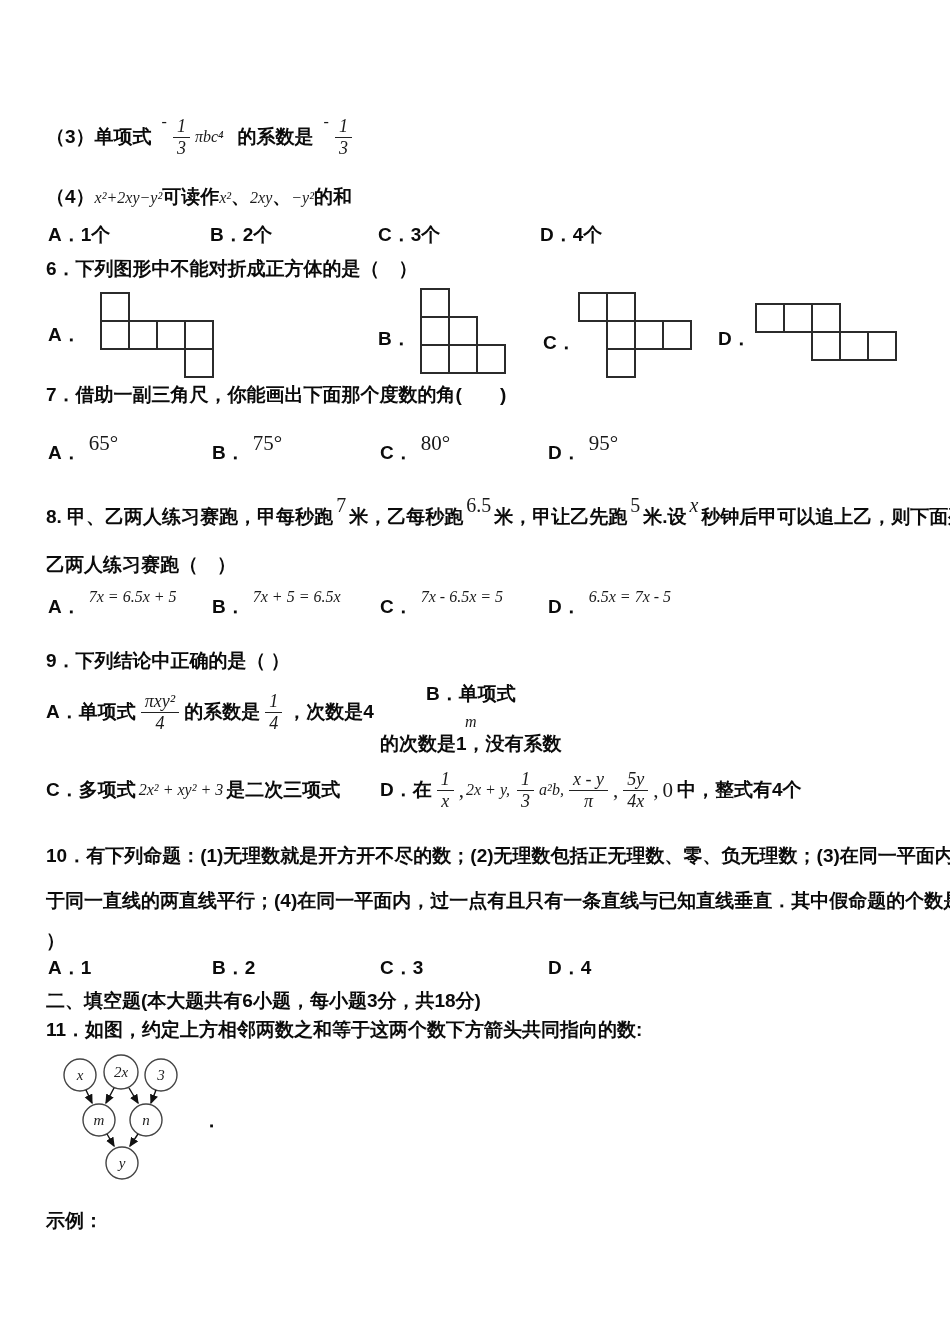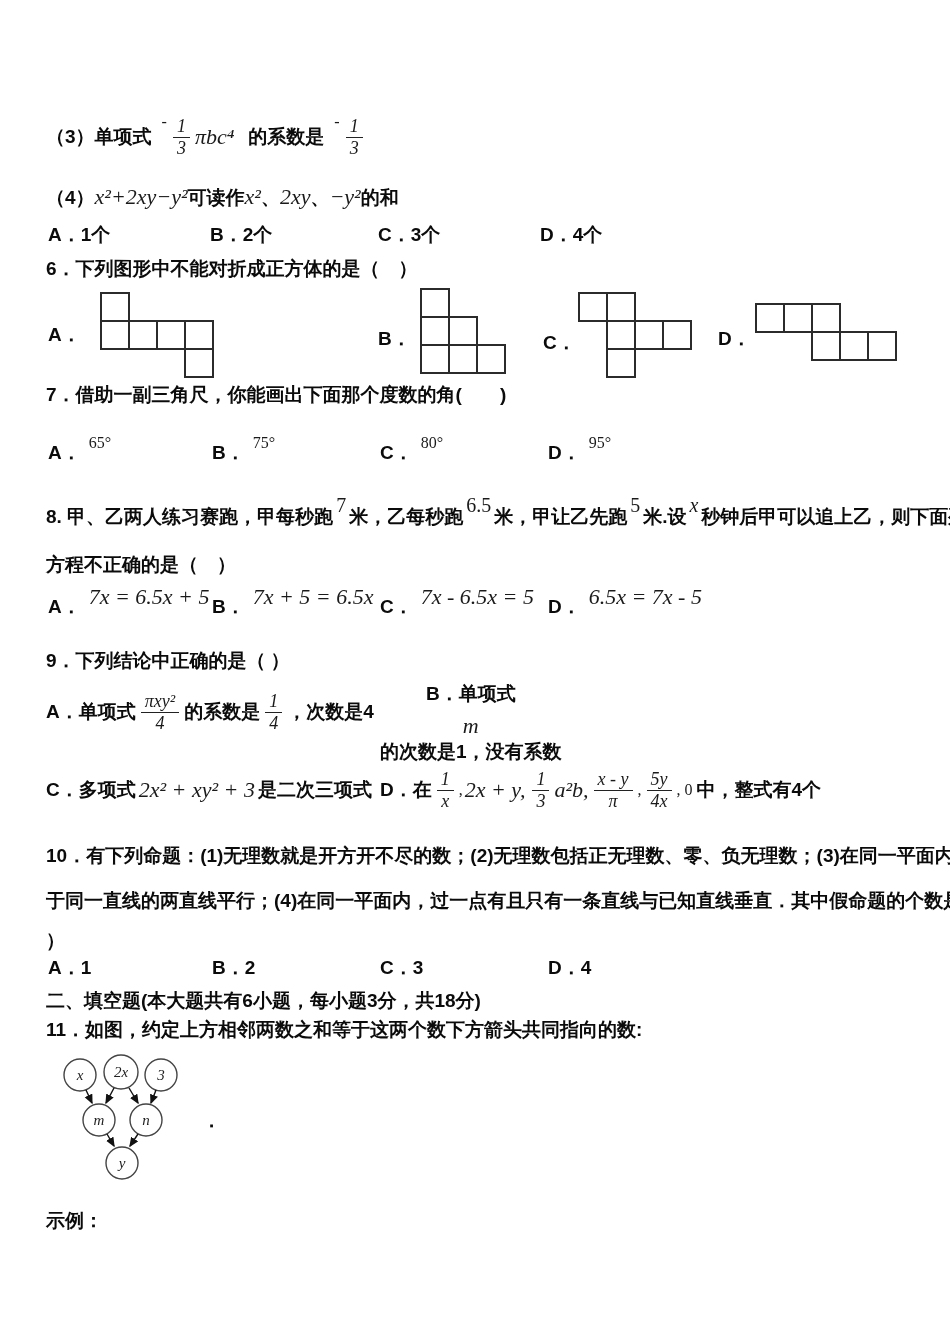--- a/index.html
+++ b/index.html
@@ -2,22 +2,22 @@
 <html><head>
 <meta charset="utf-8">
 <style>
   html,body{margin:0;padding:0;background:#ffffff;}
   .page{position:relative;width:950px;height:1344px;background:#ffffff;color:#111;
         font-family:"Liberation Sans",sans-serif;overflow:hidden;}
   .line{position:absolute;white-space:nowrap;}
   .flexline{display:flex;align-items:center;}
   .baseline{display:flex;align-items:baseline;}
   .cn{font-weight:700;font-size:19px;font-family:"Liberation Sans",sans-serif;color:#0b0b0b;}
-  .mi{font-family:"Liberation Serif",serif;font-style:italic;font-size:22px;color:#1a1a1a;}
-  .mr{font-family:"Liberation Serif",serif;font-size:16px;color:#1a1a1a;}
+  .mi{font-family:"Liberation Serif",serif;font-style:italic;font-size:16px;color:#1a1a1a;}
+  .mr{font-family:"Liberation Serif",serif;font-size:21px;color:#1a1a1a;}
   .frac{display:inline-flex;flex-direction:column;align-items:center;
         font-family:"Liberation Serif",serif;font-style:italic;font-size:18px;
         line-height:1.15;margin:0 5px;color:#1a1a1a;}
   .frac .fn{display:block;border-bottom:1.5px solid #222;padding:0 4px;}
   .frac .fd{display:block;padding:0 3px;}
   .supminus{font-family:"Liberation Serif",serif;font-size:16px;position:relative;top:-15px;
             margin:0 1px 0 10px;color:#1a1a1a;}
   .raised{position:relative;top:-10px;margin-left:8px;}
   .raised-num{font-family:"Liberation Serif",serif;font-size:20px;position:relative;top:-12px;
               margin:0 3px;color:#1a1a1a;}
@@ -128,21 +128,21 @@
     <span class="cn">8. 甲、乙两人练习赛跑，甲每秒跑</span>
     <span class="raised-num">7</span>
     <span class="cn">米，乙每秒跑</span>
     <span class="raised-num">6.5</span>
     <span class="cn">米，甲让乙先跑</span>
     <span class="raised-num">5</span>
     <span class="cn">米.设</span>
     <span class="raised-num mi">x</span>
     <span class="cn">秒钟后甲可以追上乙，则下面列出的</span>
   </div>
-  <span class="line cn" style="left:46px;top:552px;">方程不正确的是（　）</span>
+  <span class="line cn" style="left:46px;top:552px;">乙两人练习赛跑（　）</span>
   <div class="optgroup" style="left:48px;top:594px;">
     <span class="cn">A．</span>
     <span class="mi raised">7x = 6.5x + 5</span>
   </div>
   <div class="optgroup" style="left:212px;top:594px;">
     <span class="cn">B．</span>
     <span class="mi raised">7x + 5 = 6.5x</span>
   </div>
   <div class="optgroup" style="left:380px;top:594px;">
     <span class="cn">C．</span>

